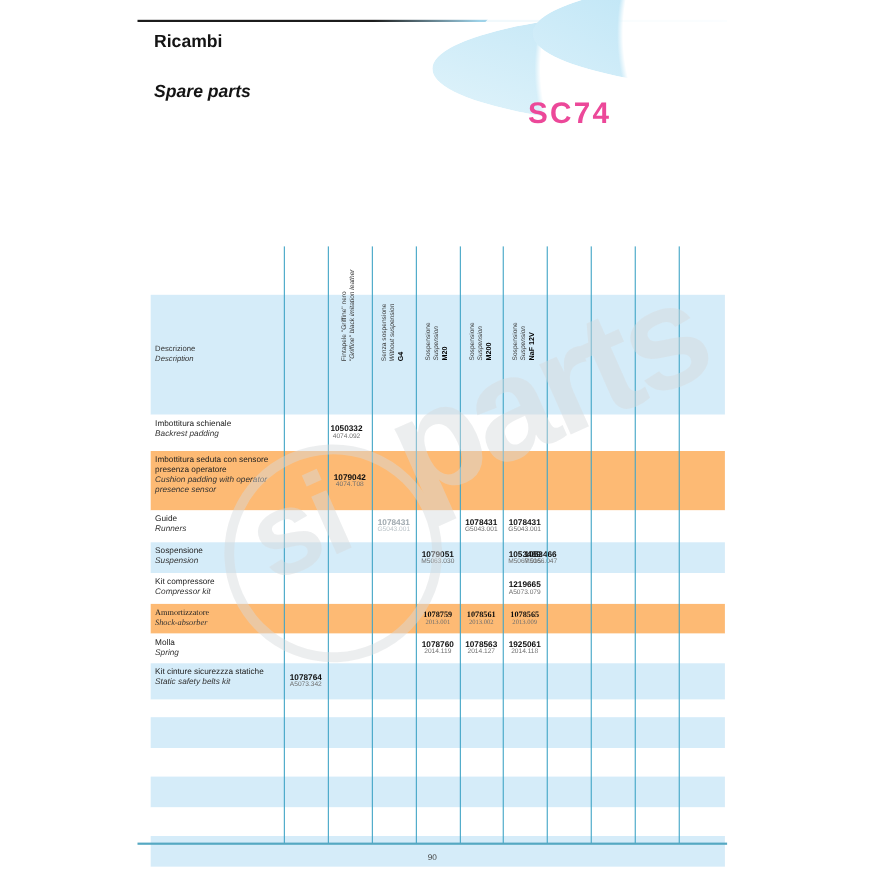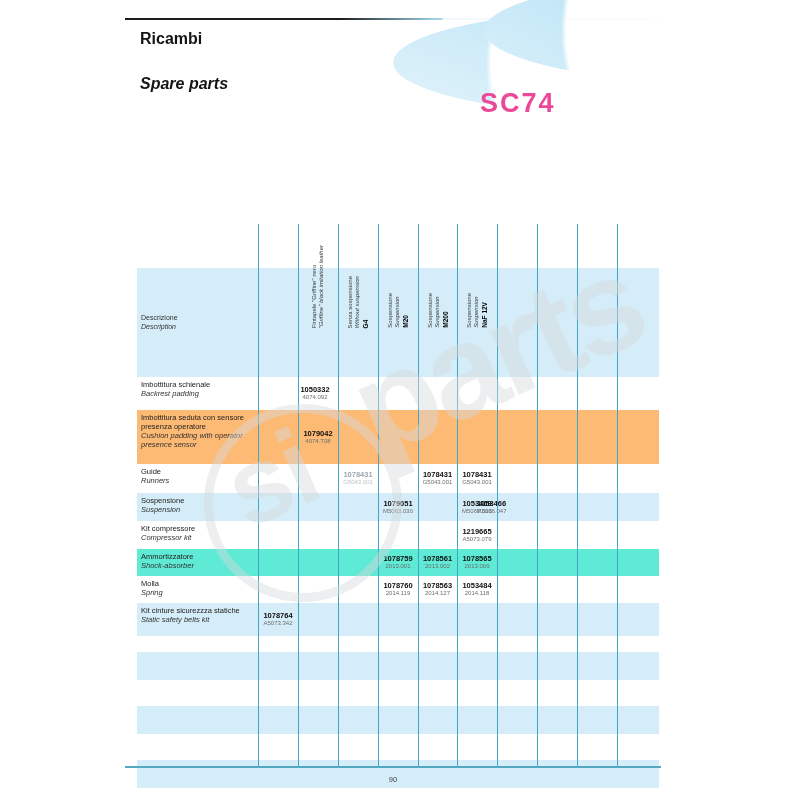--- a/index.html
+++ b/index.html
@@ -153,21 +153,21 @@
         <div class="trow" style="top: 253px; height: 28px; background: rgb(255, 255, 255);">
           <div class="rdesc">
             <div>Kit compressore</div>
             <div class="en">Compressor kit</div>
           </div>
           <div class="pcell" style="left: 320px; width: 40px;">
             <div class="pcode">1219665</div>
             <div class="pref">A5073.079</div>
           </div>
         </div>
-        <div class="trow" style="top: 281px; height: 27px; background: #5eead4;">
+        <div class="trow" style="top: 281px; height: 27px; background: #fdba74; font-family: Liberation Serif, serif;">
           <div class="rdesc">
             <div>Ammortizzatore</div>
             <div class="en">Shock-absorber</div>
           </div>
           <div class="pcell" style="left: 241px; width: 40px; text-align: center;">
             <div class="pcode">1078759</div>
             <div class="pref">2013.001</div>
           </div>
           <div class="pcell" style="left: 281px; width: 39px;">
             <div class="pcode">1078561</div>
@@ -185,21 +185,21 @@
           </div>
           <div class="pcell" style="left: 241px; width: 40px;">
             <div class="pcode">1078760</div>
             <div class="pref">2014.119</div>
           </div>
           <div class="pcell" style="left: 281px; width: 39px;">
             <div class="pcode">1078563</div>
             <div class="pref">2014.127</div>
           </div>
           <div class="pcell" style="left: 320px; width: 40px;">
-            <div class="pcode">1053484</div>
+            <div class="pcode">1925061</div>
             <div class="pref">2014.118</div>
           </div>
         </div>
         <div class="trow" style="top: 335px; height: 33px; background: rgb(213, 236, 249);">
           <div class="rdesc">
             <div>Kit cinture sicurezzza statiche</div>
             <div class="en">Static safety belts kit</div>
           </div>
           <div class="pcell" style="left: 121px; width: 40px;">
             <div class="pcode">1078764</div>

